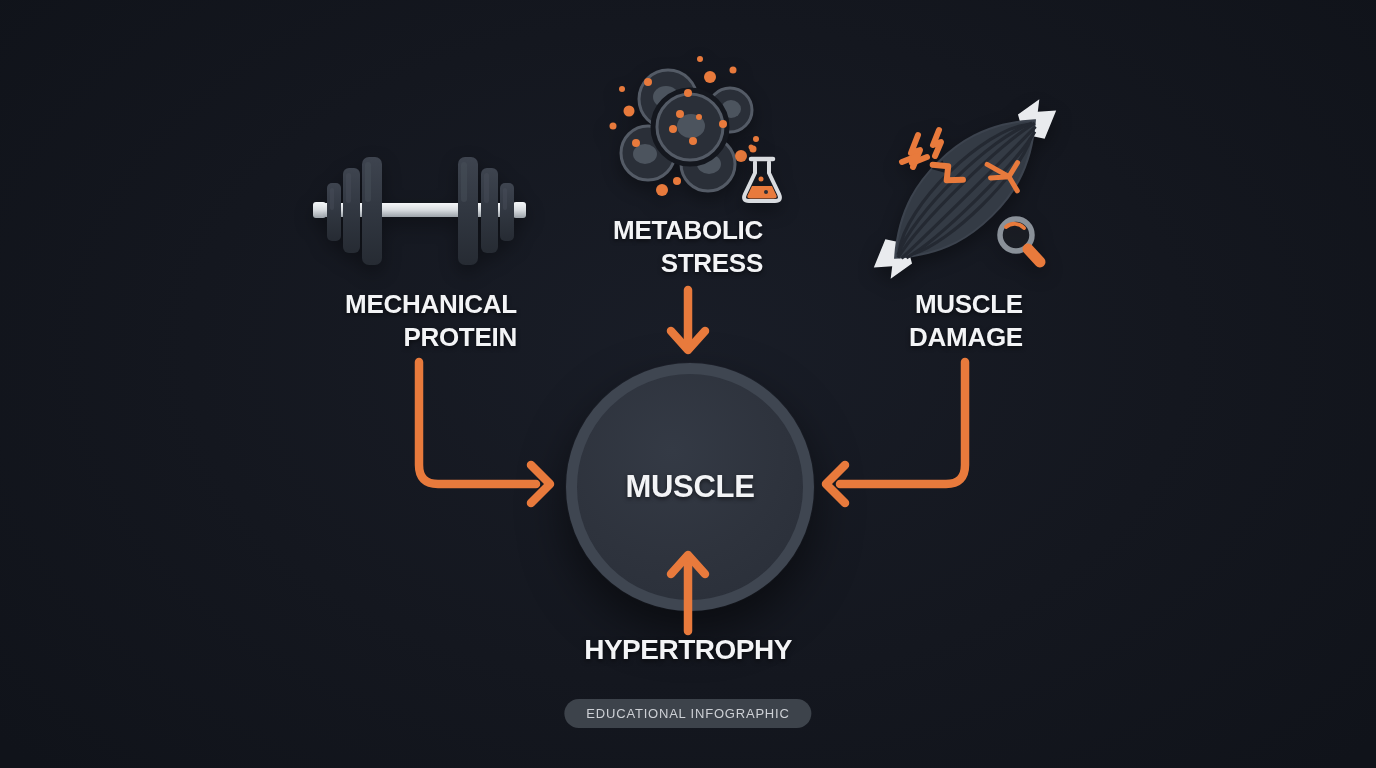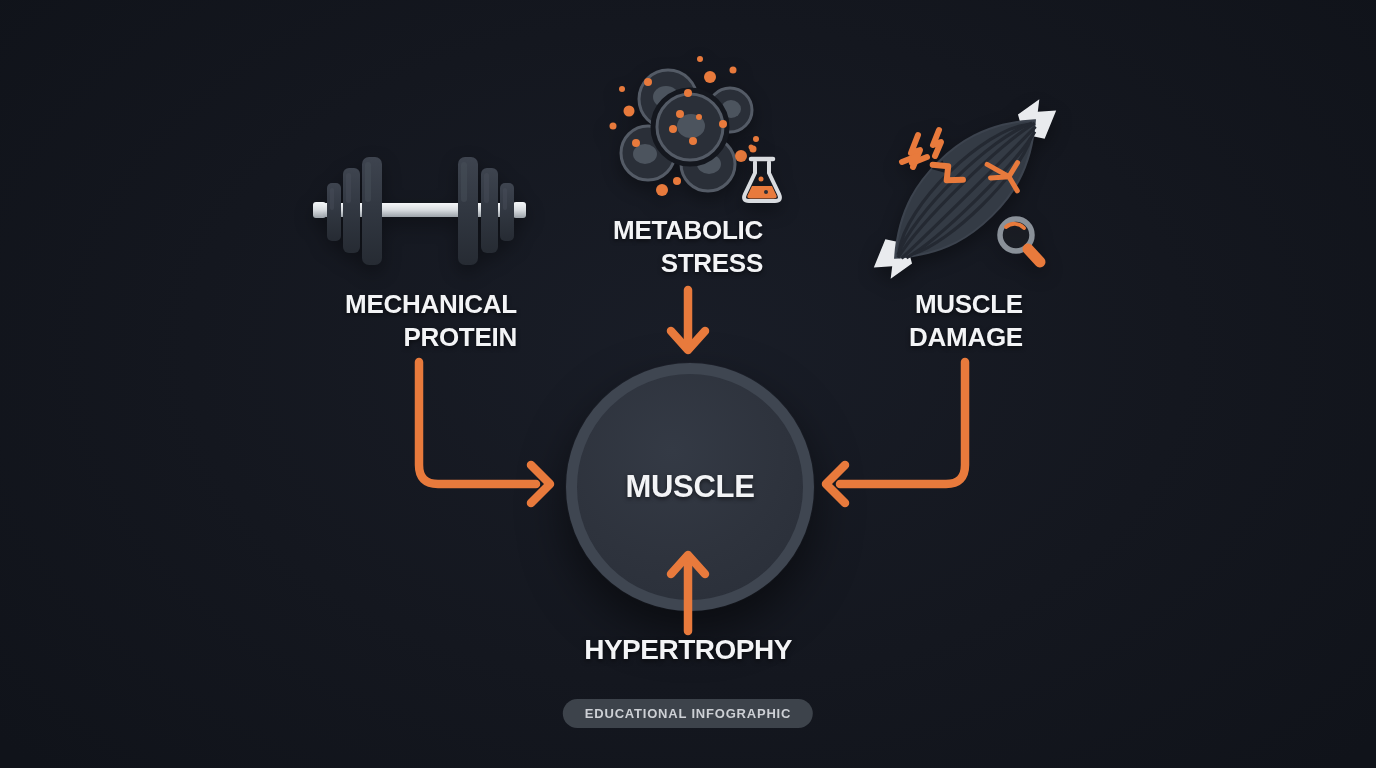--- a/index.html
+++ b/index.html
@@ -43,21 +43,21 @@
   .outcome-label{
     position:absolute;left:688px;top:634px;transform:translateX(-50%);
     color:#F3F4F6;font-weight:700;font-size:28px;letter-spacing:-0.5px;
     text-shadow:0 2px 5px rgba(0,0,0,0.6);
     white-space:nowrap;
   }
   .footer-badge{
     position:absolute;left:688px;top:699px;transform:translateX(-50%);
     height:29px;line-height:29px;padding:0 22px;border-radius:15px;
     background:#3D434B;
-    color:#CDD0D5;font-size:13px;font-weight:700;letter-spacing:0.8px;
+    color:#CDD0D5;font-size:13px;font-weight:400;letter-spacing:0.8px;
     white-space:nowrap;
   }
   svg.icon{position:absolute;overflow:visible;filter:drop-shadow(0 7px 9px rgba(0,0,0,0.35));}
   svg.arrows{position:absolute;left:0;top:0;pointer-events:none;}
 </style>
 </head>
 <body>
 
 <div class="canvas">
 

